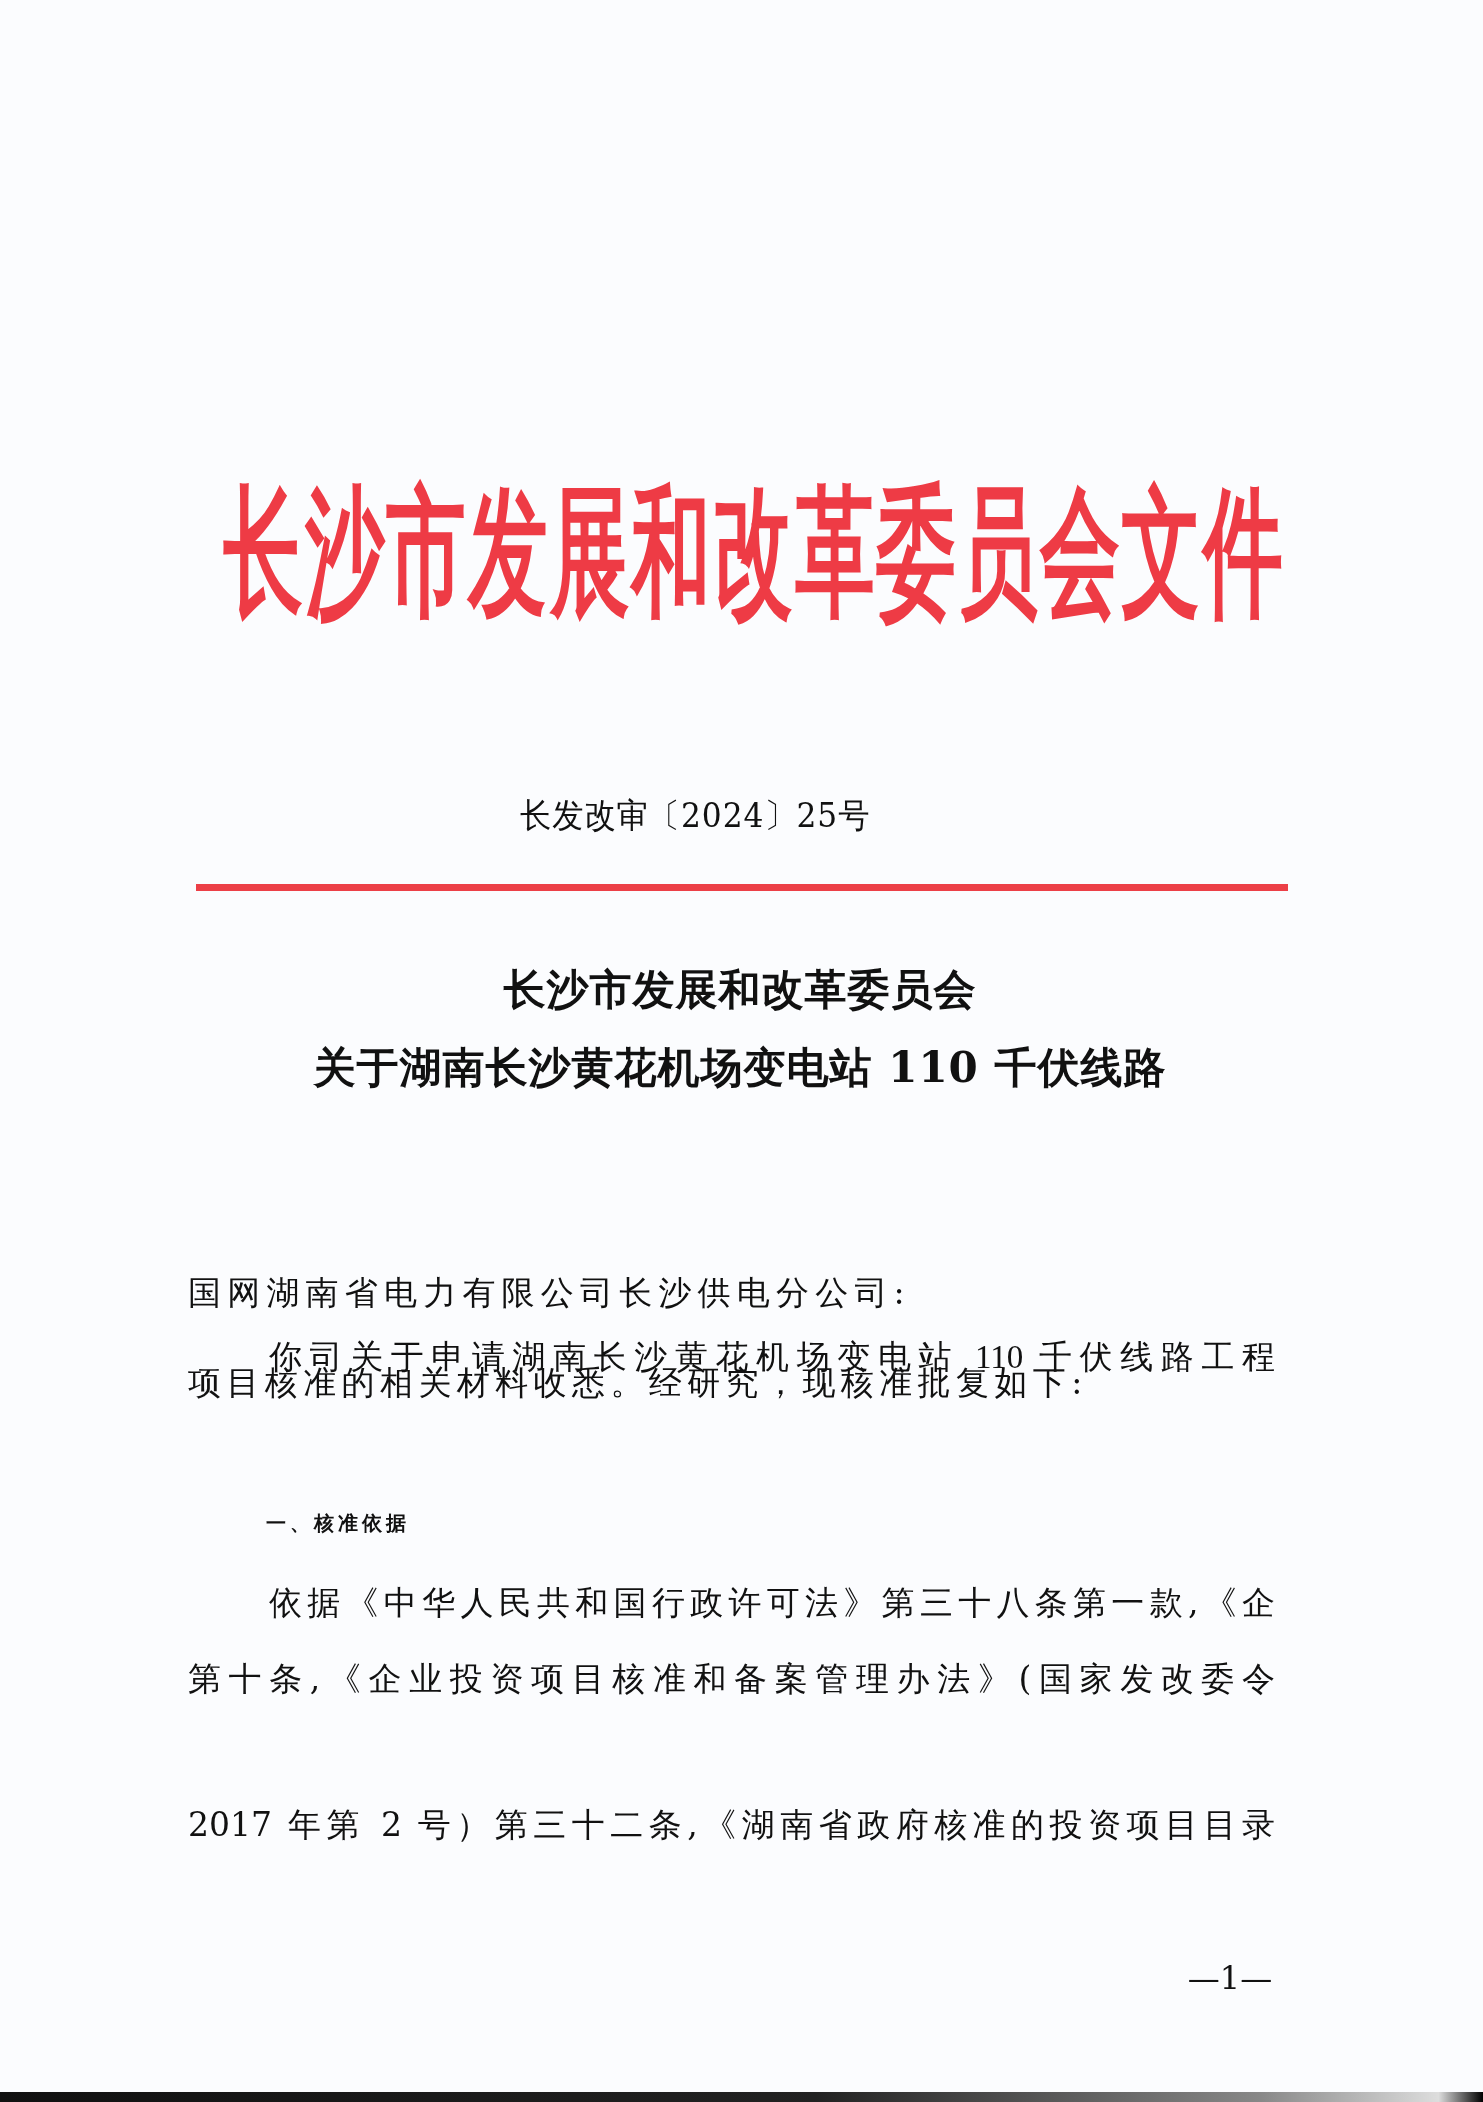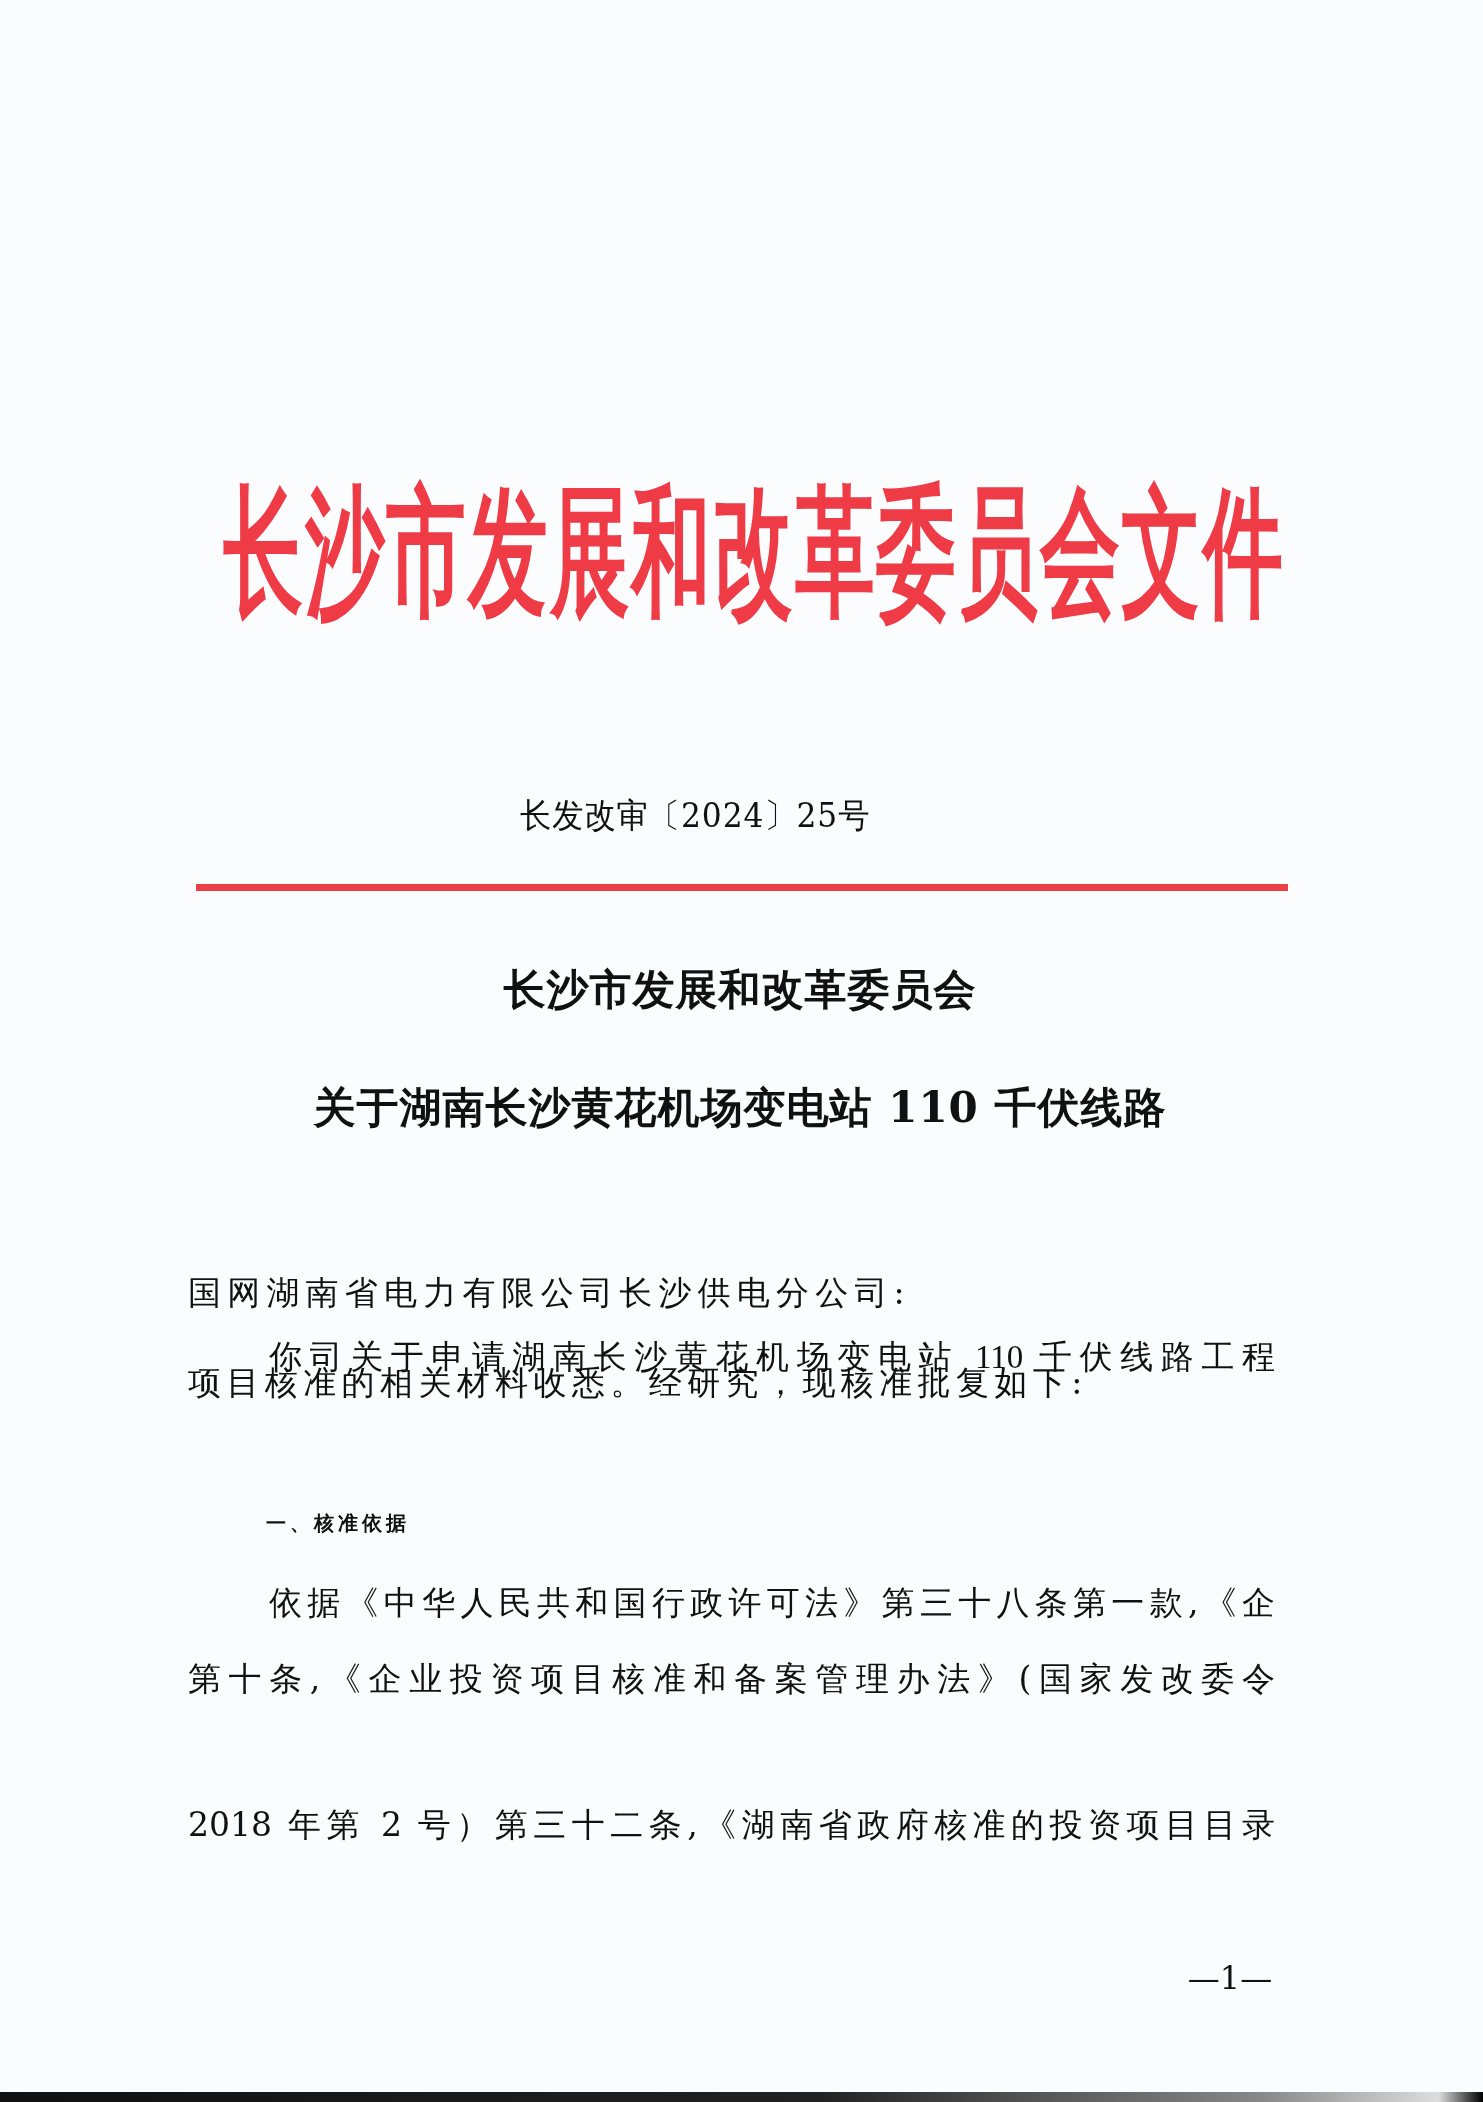--- a/index.html
+++ b/index.html
@@ -30,21 +30,21 @@
   .red-rule {
     position: absolute; left: 196px; top: 884px; width: 1092px; height: 7px;
     background: #ec3f47;
   }
   .title {
     position: absolute; left: 180px; width: 1120px; text-align: center;
     font-family: "DejaVu Serif", "Liberation Serif", serif; font-weight: bold;
     font-size: 42px; line-height: 56px; white-space: nowrap; letter-spacing: 1px;
   }
   .title.l1 { top: 962px; }
-  .title.l2 { top: 1040px; margin-top: 40px; }
+  .title.l2 { top: 1040px; }
   .title.l3 { top: 1113px; }
   .line {
     position: absolute; left: 188px; width: 1087px; height: 50px;
     font-size: 33px; line-height: 50px; white-space: nowrap;
     text-align: justify; text-align-last: justify;
   }
   .line.indent { left: 269px; width: 1006px; }
   .line.short { text-align: center; text-align-last: left; letter-spacing: 6.2px; }
   .heading {
     position: absolute; left: 266px; top: 1498px; height: 50px;
@@ -90,18 +90,18 @@
 
   <div class="line short" style="top:1268px;">国网湖南省电力有限公司长沙供电分公司:</div>
 
   <div class="line indent" style="top:1332px;font-family:Liberation Serif, serif;">你司关于申请湖南长沙黄花机场变电站 110 千伏线路工程</div>
   <div class="line short" style="top:1358px; letter-spacing:5.4px;">项目核准的相关材料收悉。经研究，现核准批复如下:</div>
 
   <div class="heading">一、核准依据</div>
 
   <div class="line indent" style="top:1578px;">依据《中华人民共和国行政许可法》第三十八条第一款,《企</div>
   <div class="line" style="top:1654px;">第十条,《企业投资项目核准和备案管理办法》(国家发改委令</div>
-  <div class="line" style="top:1800px;">2018 年第 2 号）第三十二条,《湖南省政府核准的投资项目目录</div>
+  <div class="line" style="top:1800px;">2017 年第 2 号）第三十二条,《湖南省政府核准的投资项目目录</div>
 
   <div class="page-number">—1—</div>
 
   <div class="scan-edge"></div>
 </div>
 
 </body></html>

